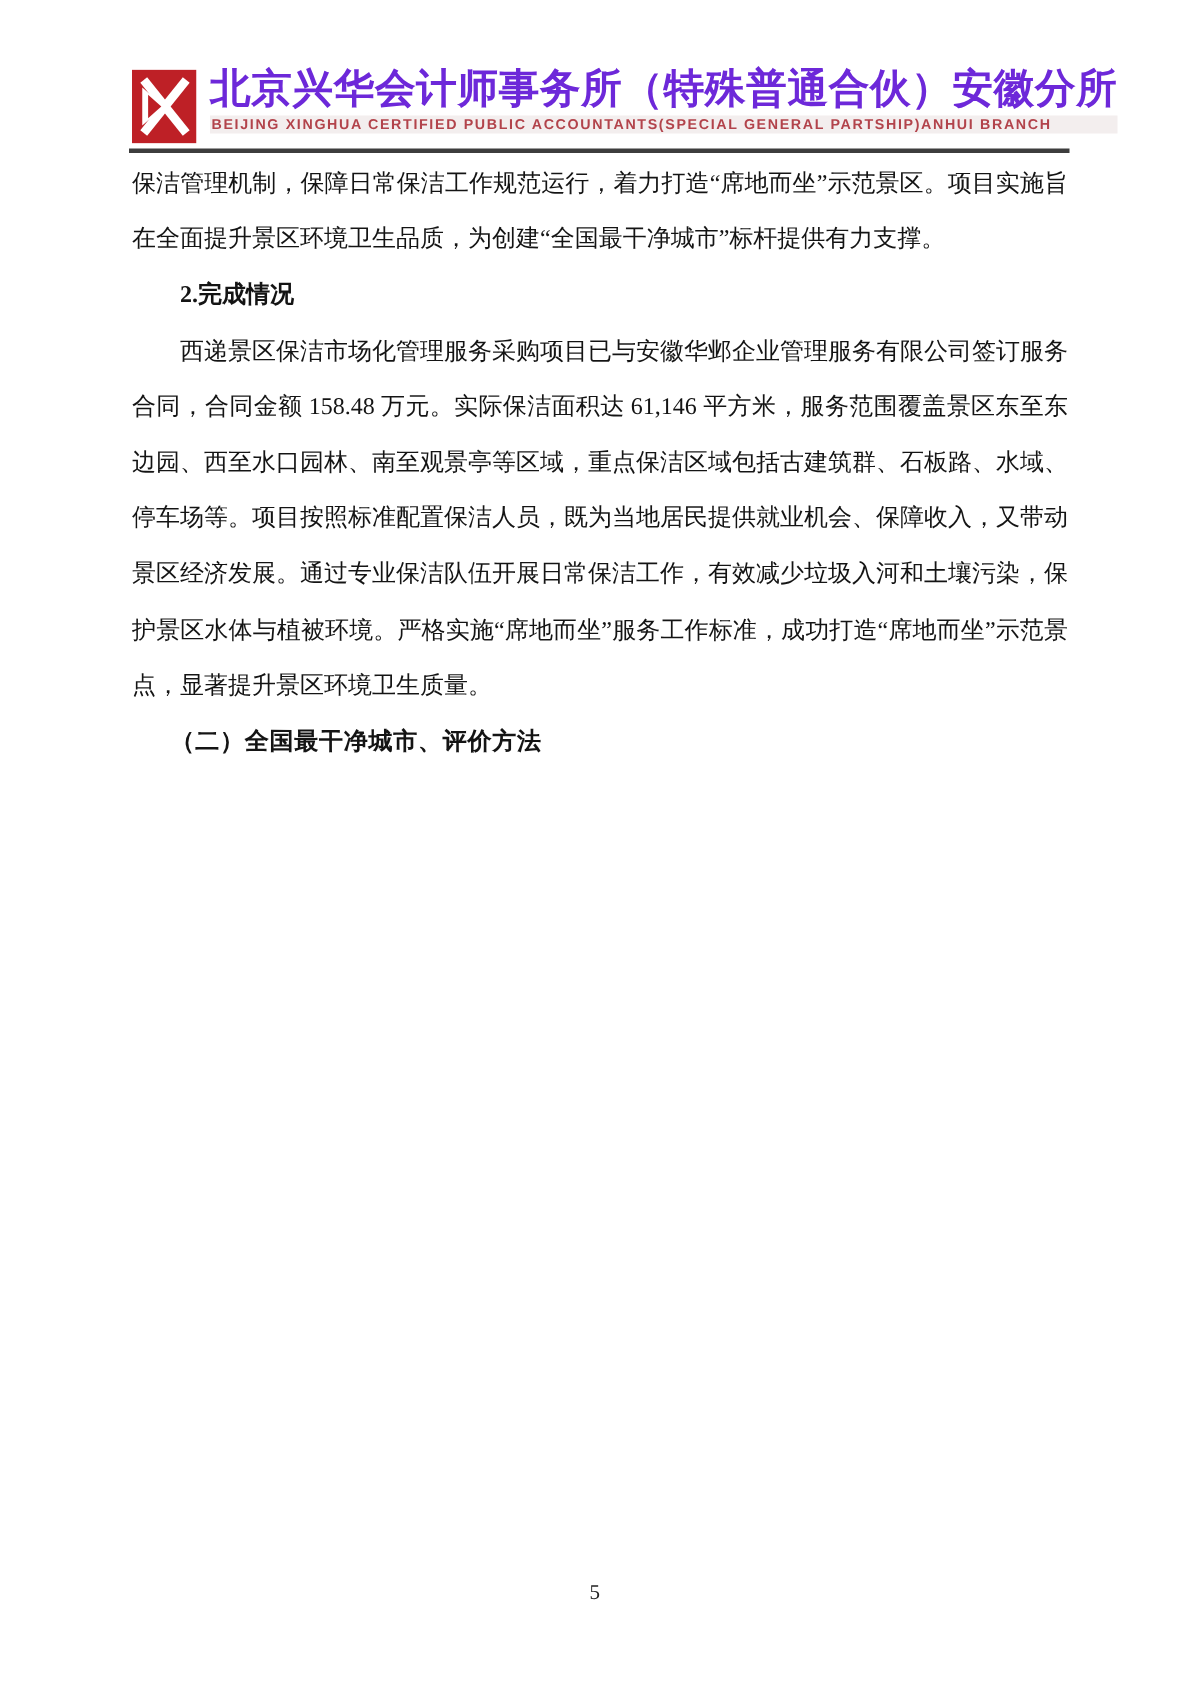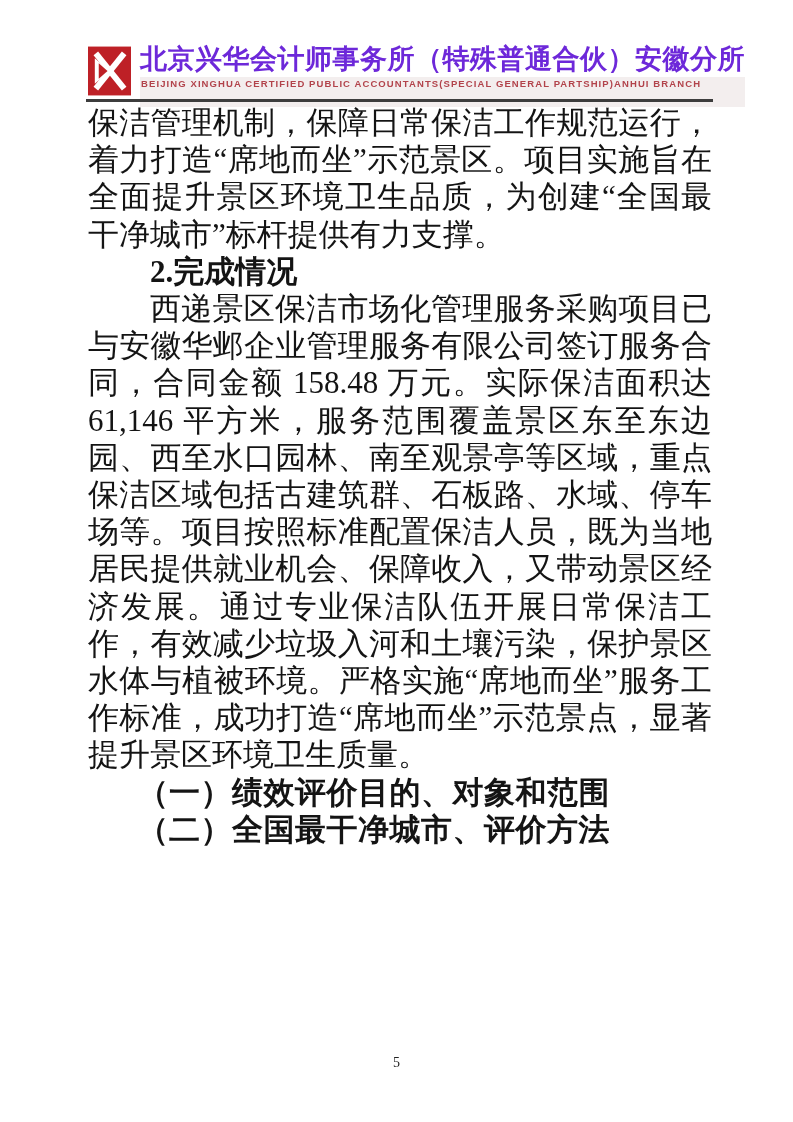--- a/index.html
+++ b/index.html
@@ -32,29 +32,29 @@
   }
   .header-title-en{
     font-family:"Liberation Sans","DejaVu Sans",sans-serif;
     font-weight:bold;
     font-size:9.5px;
     letter-spacing:1.1px;
     color:#b2434b;
     margin-top:3px;
     white-space:nowrap;
     background:#f3eeee;
-    padding:1px 2px 18px 1px;
+    padding:1px 2px 0 1px;
   }
   .header-rule{
     position:absolute;left:86px;top:99px;width:627px;height:3px;
     background:#3d3d3d;
   }
   .doc{
     position:absolute;left:88px;top:104px;width:624px;
-    font-size:31px;
+    font-size:16px;
     line-height:37.2px;
     text-align:justify;
     text-justify:inter-ideograph;
     color:#141414;
   }
   .para{ text-indent:2em; }
   .para-cont{ text-indent:0; }
   .h-num{ font-weight:bold; text-indent:2em; }
   .h-main{
     font-weight:bold;
@@ -90,19 +90,18 @@
     <div class="header-title-en">BEIJING XINGHUA CERTIFIED PUBLIC ACCOUNTANTS(SPECIAL GENERAL PARTSHIP)ANHUI BRANCH</div>
   </div>
 </header>
 
 <div class="header-rule"></div>
 
 <main class="doc">
   <div class="para-cont">保洁管理机制，保障日常保洁工作规范运行，着力打造“席地而坐”示范景区。项目实施旨在全面提升景区环境卫生品质，为创建“全国最干净城市”标杆提供有力支撑。</div>
   <div class="h-num">2.完成情况</div>
   <div class="para">西递景区保洁市场化管理服务采购项目已与安徽华邺企业管理服务有限公司签订服务合同，合同金额 158.48 万元。实际保洁面积达 61,146 平方米，服务范围覆盖景区东至东边园、西至水口园林、南至观景亭等区域，重点保洁区域包括古建筑群、石板路、水域、停车场等。项目按照标准配置保洁人员，既为当地居民提供就业机会、保障收入，又带动景区经济发展。通过专业保洁队伍开展日常保洁工作，有效减少垃圾入河和土壤污染，保护景区水体与植被环境。严格实施“席地而坐”服务工作标准，成功打造“席地而坐”示范景点，显著提升景区环境卫生质量。</div>
-  <div class="h-sub">（一）绩效评价目的、对象和范围</div>
   <div class="h-sub">（二）全国最干净城市、评价方法</div>
 </main>
 
 <footer class="page-footer">
   <span>5</span>
 </footer>
 
 </body></html>

